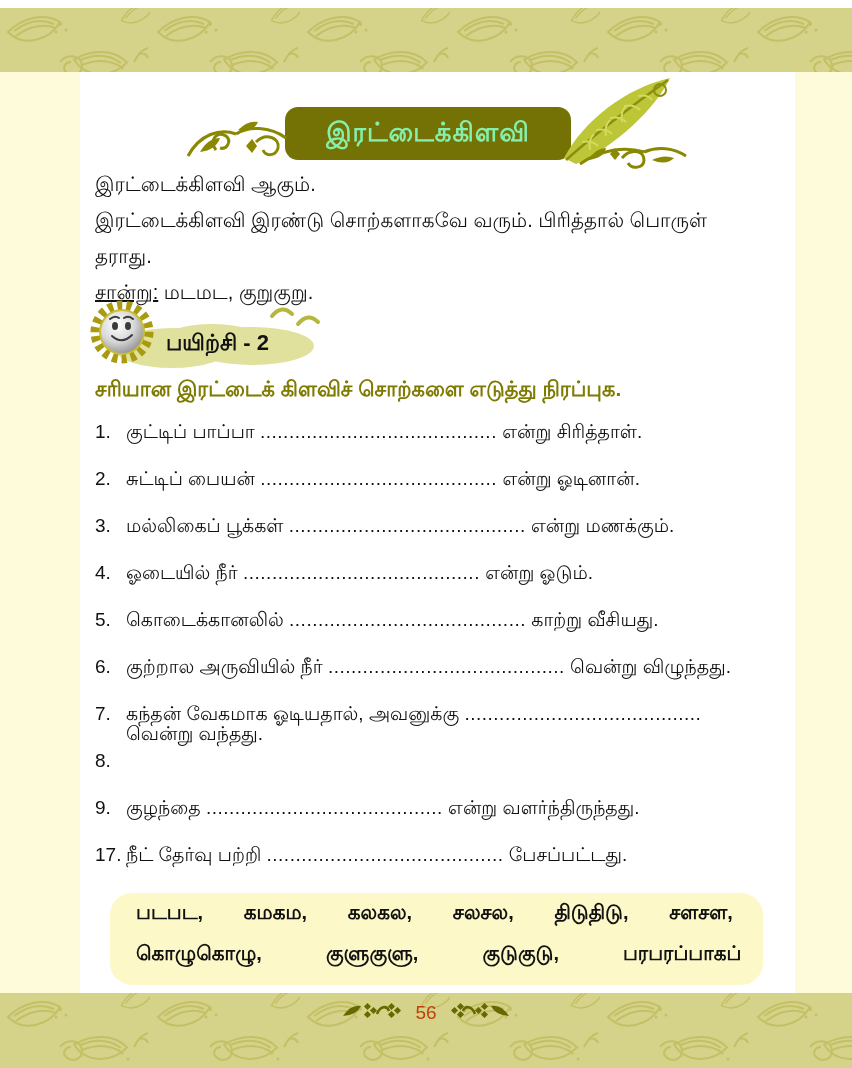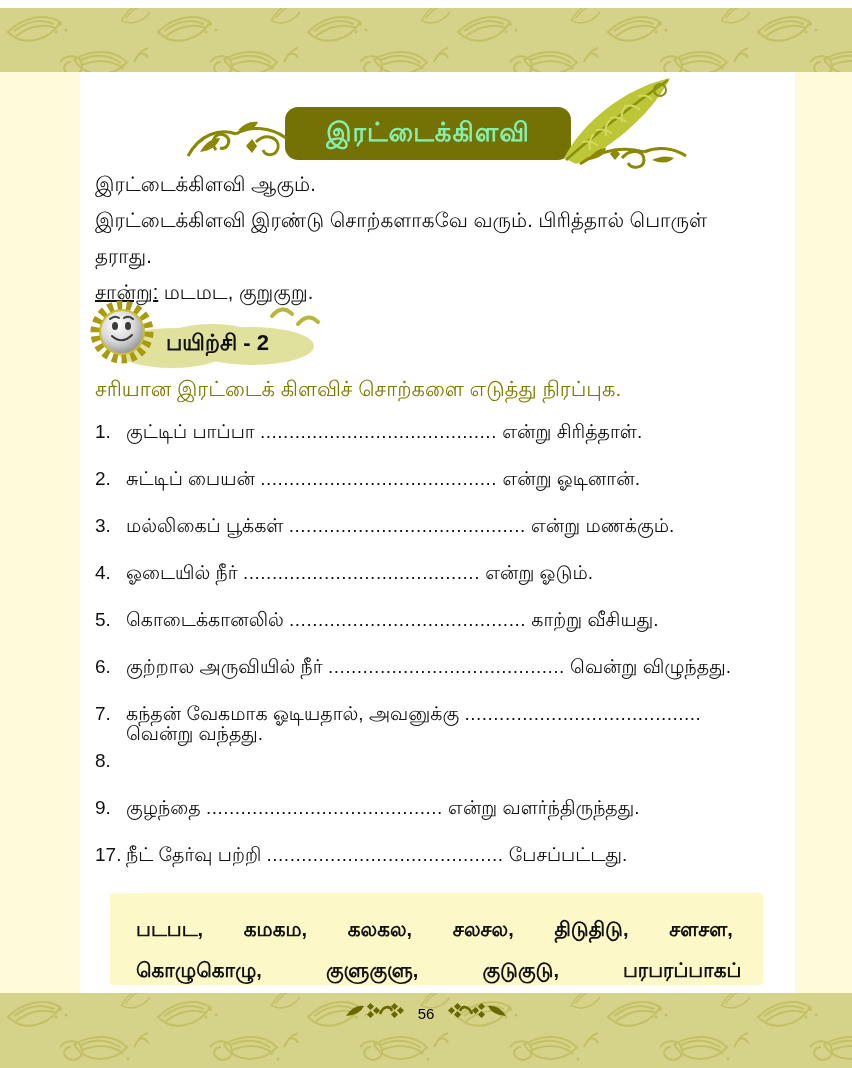--- a/index.html
+++ b/index.html
@@ -24,36 +24,36 @@
   .para2{margin-top:0;}
   .example-line{margin-top:0;}
   .ul{text-decoration:underline;}
   
   .badge{position:absolute;left:90px;top:300px;width:240px;height:70px;}
   .badge-cloud{position:absolute;left:22px;top:22px;}
   .badge-sun{position:absolute;left:0;top:0;}
   .badge-birds{position:absolute;left:178px;top:2px;}
   .badge-label{position:absolute;left:76px;top:30px;font-weight:bold;font-size:22px;color:#111;}
   
-  .instruction{position:absolute;left:95px;top:377px;width:670px;color:#7f7b00;font-weight:normal;font-size:21px;}
+  .instruction{position:absolute;left:95px;top:377px;width:670px;color:#7f7b00;font-weight:bold;font-size:21px;}
   
   .qlist{position:absolute;left:95px;top:422px;width:672px;font-size:19px;}
   .qrow{display:flex;height:47px;align-items:flex-start;line-height:20px;}
   .qnum{width:31px;flex:0 0 31px;}
   .qtext{flex:1;}
   .dots{letter-spacing:0.5px;}
   
   .wordbank{position:absolute;left:110px;top:893px;width:653px;height:92px;background:#fcf8c8;
-            border-radius:4px;box-sizing:border-box;padding:25px 30px 0 26px;font-weight:bold;font-size:20px;}
+            border-radius:22px;box-sizing:border-box;padding:8px 30px 0 26px;font-weight:bold;font-size:20px;}
   .wb-line1{display:flex;justify-content:space-between;}
   .wb-line2{display:flex;gap:64px;margin-top:16px;}
   
   .footer{position:absolute;left:0;top:1002px;width:852px;display:flex;align-items:center;
           justify-content:center;gap:12px;}
-  .page-num{font-size:15px;color:#000000;}
+  .page-num{font-size:19px;color:#c2410c;}
 </style>
 </head>
 <body>
 
 <div class="page">
 
   <div class="band band-top">
     <svg width="852" height="64">
       <defs>
         <pattern id="leafP1" x="0" y="0" width="150" height="76" patternUnits="userSpaceOnUse">

